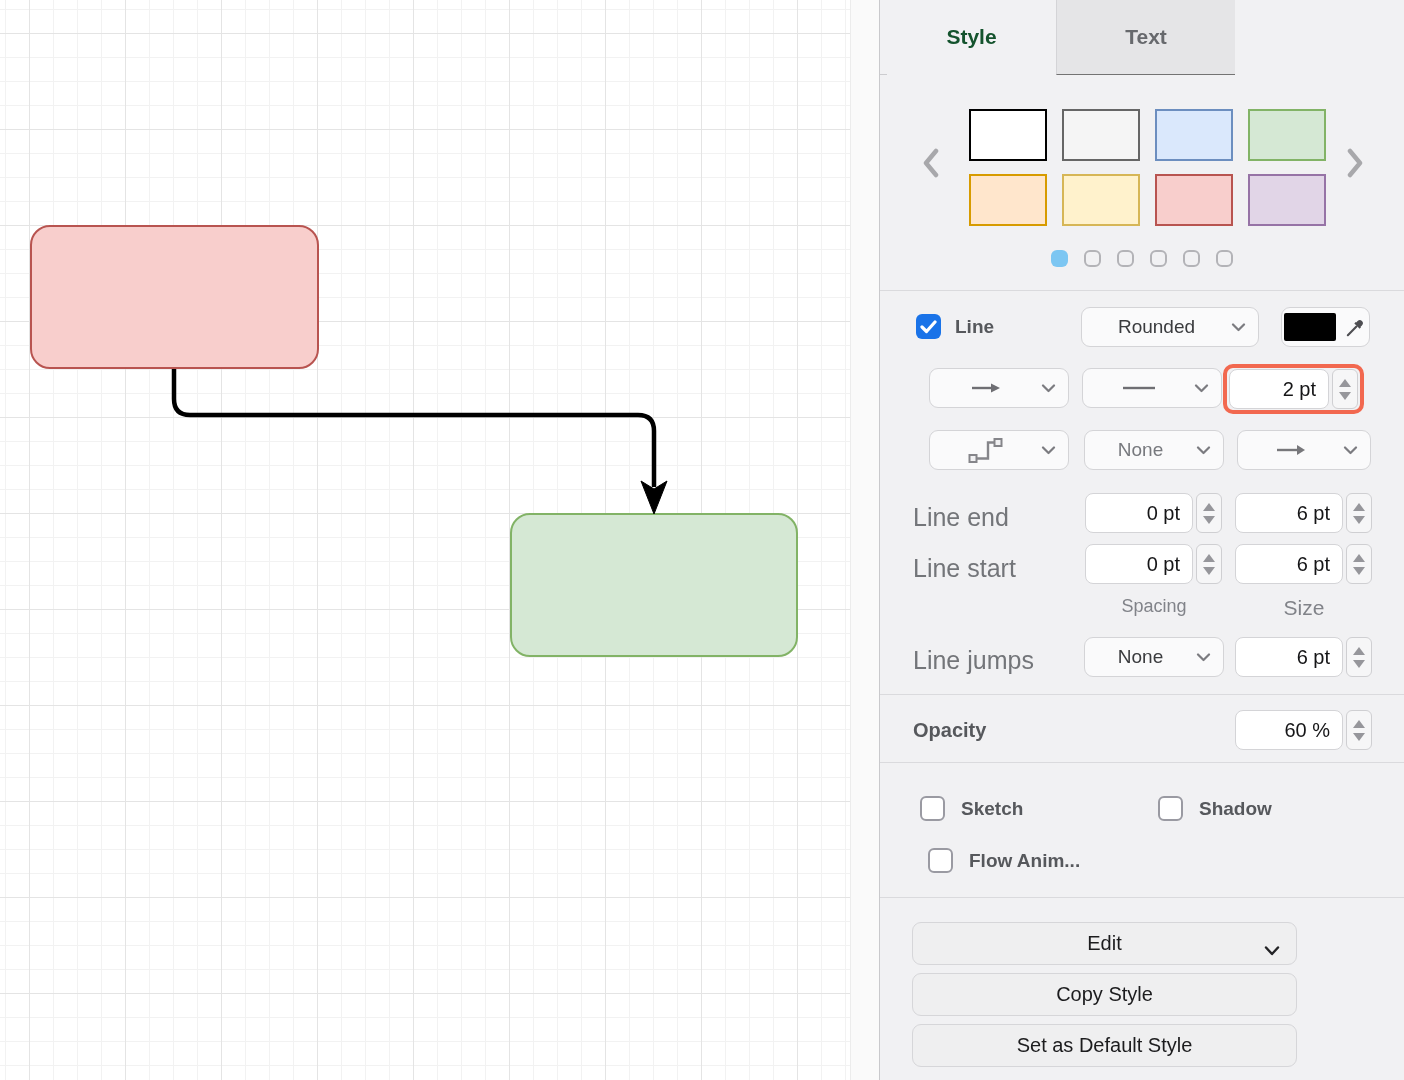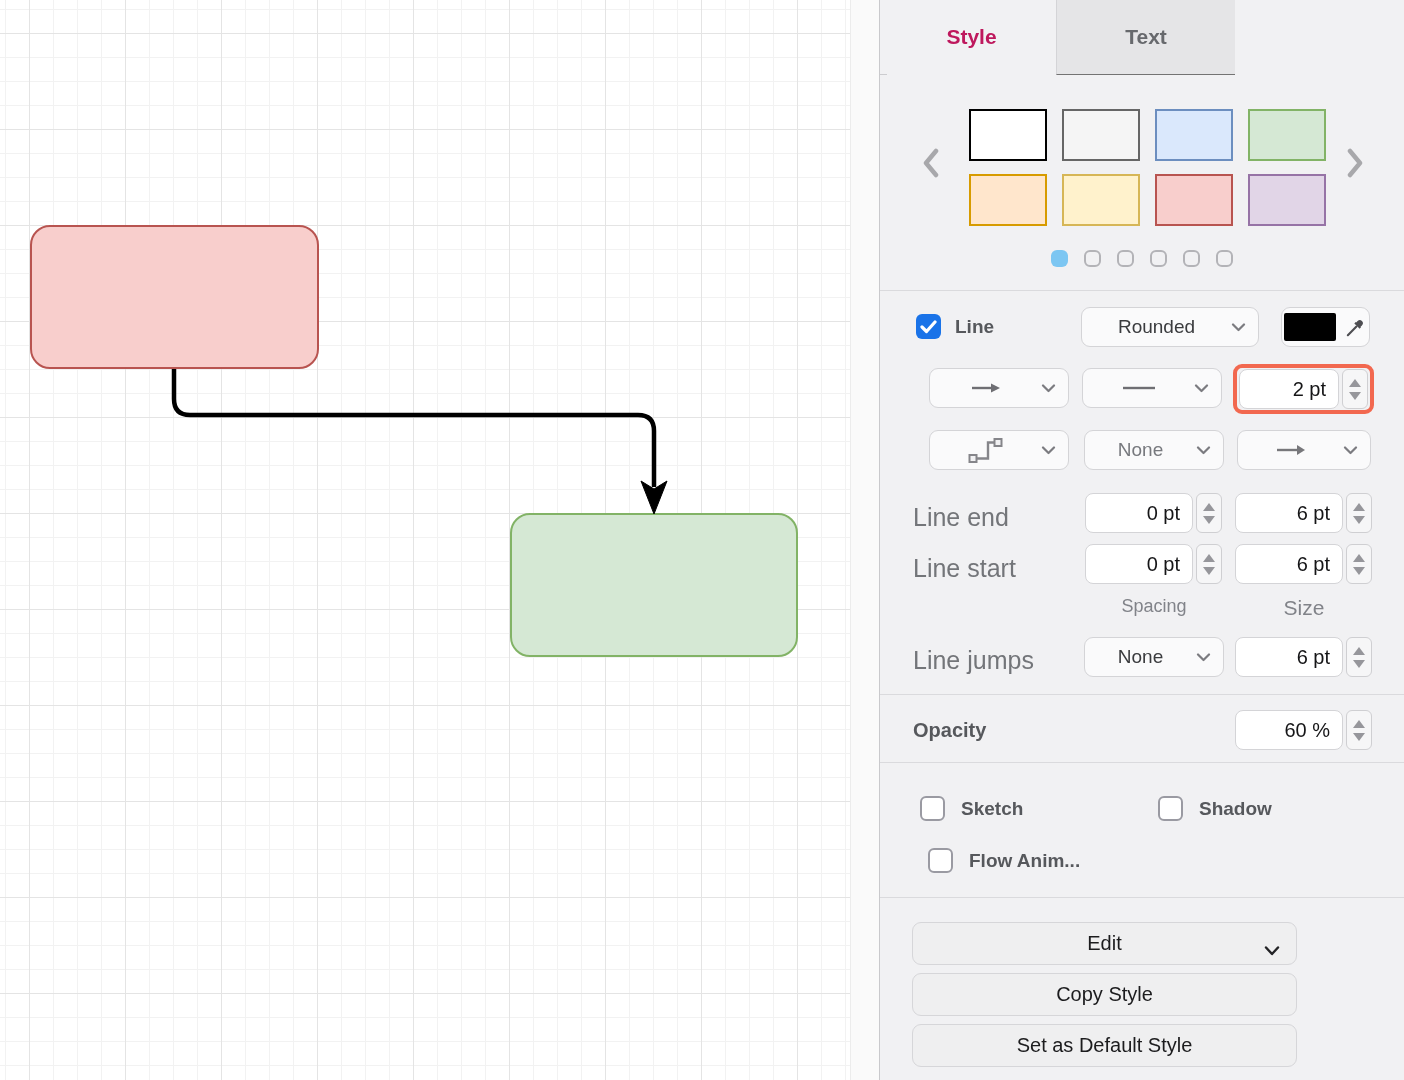--- a/index.html
+++ b/index.html
@@ -29,21 +29,21 @@
   
   .panel { position:absolute; left:879px; top:0; width:525px; height:1080px;
     background:#f1f1f3; border-left:1px solid #c9c9cc; }
 
   .tabbar { position:absolute; left:0; top:0; right:0; height:75px; display:flex; }
   .tab-spacer { width:7px; border-bottom:1px solid #cccccf; background:#f1f1f3; }
   .tab { display:flex; align-items:center; justify-content:center;
     font-size:21px; font-weight:700; color:#67696d; background:#e5e5e7;
     border-bottom:1px solid #737373; border-left:1px solid #d4d4d7; cursor:default; }
   .tab.w1{width:169px;} .tab.w2{width:179px;} .tab.w3{flex:1;}
-  .tab.active { background:#f1f1f3; border-bottom:1px solid transparent; color:#be185d; border-left:none; }
+  .tab.active { background:#f1f1f3; border-bottom:1px solid transparent; color:#14532d; border-left:none; }
 
   
   .chev-side { position:absolute; width:26px; height:34px; display:flex; align-items:center; justify-content:center; cursor:pointer; }
   .swatch { position:absolute; width:78px; height:52px; border:2px solid; cursor:pointer; }
   .dots { position:absolute; top:250px; left:0; right:0; display:flex; justify-content:center; gap:16px; }
   .dot { width:17px; height:17px; border-radius:6px; border:2px solid #b3b3b7; background:transparent; cursor:pointer; }
   .dot.active { border-color:transparent; }
 
   .hr { position:absolute; left:0; right:0; height:1px; background:#dadadd; }
 
@@ -182,21 +182,21 @@
         <svg width="34" height="6" viewBox="0 0 34 6">
             <line x1="1" y1="3" x2="33" y2="3" stroke="#6e6e73" stroke-width="2.4"></line>
           </svg>
       </span>
       <span class="chev">
         <svg width="15" height="9" viewBox="0 0 15 9">
             <path d="M2 1.5 L7.5 7 L13 1.5" fill="none" stroke="#7b7b80" stroke-width="2.2" stroke-linecap="round" stroke-linejoin="round"></path>
           </svg>
       </span>
     </div>
-    <div class="hl-wrap" style="left: 353px; top: 364px; border-color: rgb(242, 104, 79); border-radius: 9px;">
+    <div class="hl-wrap" style="left: 343px; top: 364px; border-color: rgb(242, 104, 79);">
       <input class="numinput" value="2 pt" style="">
       <span class="stepper">
         <span class="tri-up"></span>
         <span class="tri-down"></span>
       </span>
     </div>
 
     <div class="select" style="left:49px; top:430px; width:140px;">
       <span class="icon-mid">
         <svg width="38" height="32" viewBox="0 0 38 32">

